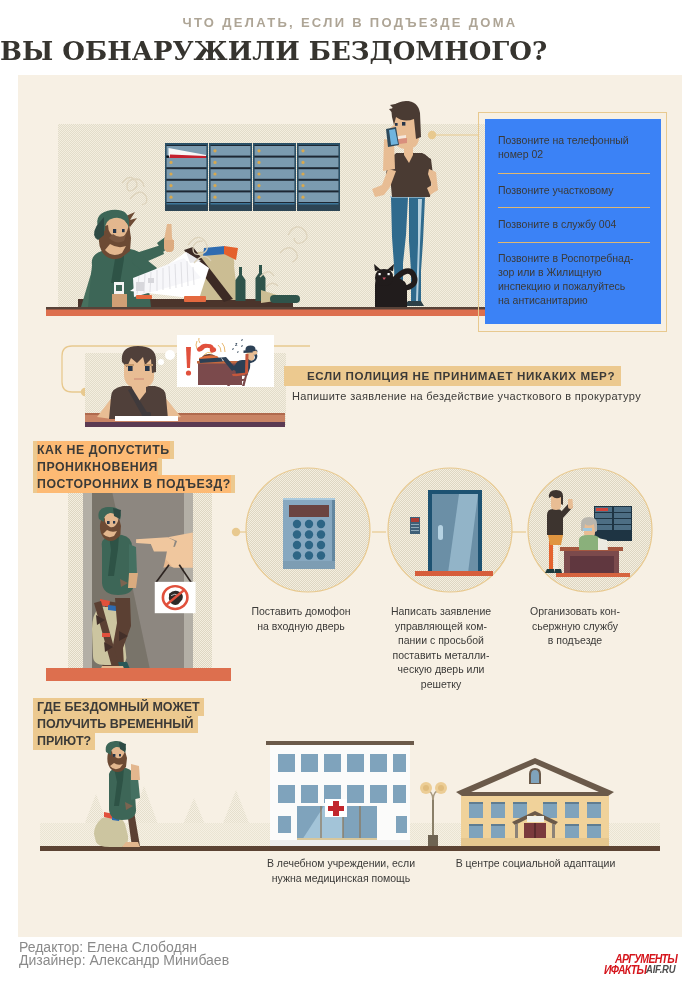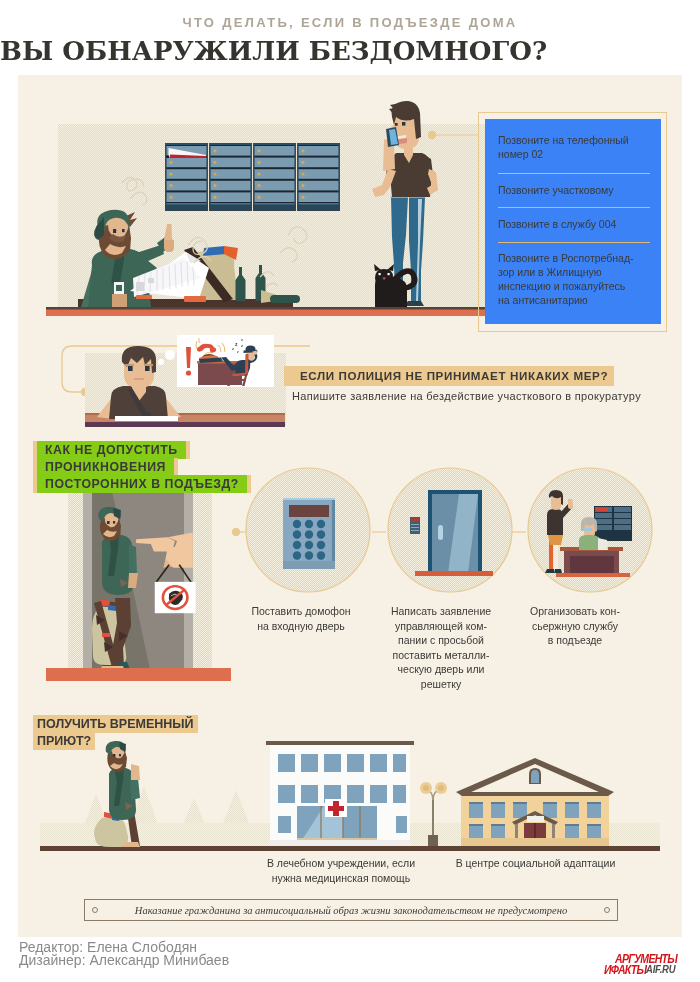--- a/index.html
+++ b/index.html
@@ -18,36 +18,36 @@
   
   .sec1{position:absolute;left:0;top:0;width:664px;height:270px;}
   
   .cbox-frame{position:absolute;left:460px;top:37px;width:187px;height:218px;border:1px solid #e8c98f;}
   .cbox{position:absolute;left:467px;top:44px;width:176px;height:205px;background:#3b82f6;}
   .cbox .it{position:absolute;left:13px;width:140px;hyphens:manual;font-size:10.5px;line-height:14px;color:#3b3a38;}
   .cbox .hr{position:absolute;left:13px;width:152px;height:1px;background:#e0b771;}
   
   .sec2{position:absolute;left:0;top:268px;width:664px;height:110px;}
   .tpanel{position:absolute;left:159px;top:-8px;width:97px;height:52px;}
-  .s2head{position:absolute;left:266px;top:23px;padding:3px 6px 4px 16px;background:#ecc98f;font-size:11.6px;font-weight:bold;color:#3b3a38;letter-spacing:.62px;}
+  .s2head{position:absolute;left:266px;top:23px;padding:3px 6px 4px 23px;background:#ecc98f;font-size:11.6px;font-weight:bold;color:#3b3a38;letter-spacing:.62px;}
   .s2text{position:absolute;left:274px;top:47px;font-size:11px;color:#3b3a38;letter-spacing:.33px;}
   
   .sec3{position:absolute;left:0;top:372px;width:664px;height:240px;}
   .s3head{position:absolute;left:19px;top:-5px;font-size:12.3px;font-weight:bold;color:#3b3a38;line-height:17px;z-index:5;letter-spacing:.55px;}
   .s3cap{position:absolute;font-size:10.5px;line-height:14.5px;color:#3b3a38;hyphens:manual;text-align:center;}
   
   .sec4{position:absolute;left:0;top:653px;width:664px;height:200px;}
   .s4head{position:absolute;left:19px;top:-29px;font-size:12.5px;font-weight:bold;color:#3b3a38;line-height:17px;z-index:5;}
   .s4head span{background:#ecc98f;box-shadow:4px 0 0 #ecc98f,-4px 0 0 #ecc98f;padding:2px 0;}
   .s4cap{position:absolute;font-size:10.5px;line-height:14.5px;color:#3b3a38;text-align:center;}
   
   .fnote{position:absolute;left:66px;top:824px;width:532px;height:20px;border:1px solid #8a7a68;display:flex;align-items:center;justify-content:center;font-size:10.5px;font-style:italic;color:#3b3a38;font-family:"Liberation Serif",serif;}
   .fnote .dot{position:absolute;width:4px;height:4px;border:1px solid #8a7a68;border-radius:50%;}
   .fnote .dot.l{left:7px;} .fnote .dot.r{right:7px;}
-  .s3head span{background:#84cc16;box-shadow:4px 0 0 #ecc98f,-4px 0 0 #ecc98f;padding:2px 8px;}
+  .s3head span{background:#fdba74;box-shadow:4px 0 0 #ecc98f,-4px 0 0 #ecc98f;padding:2px 0;}
 </style>
 </head>
 <body>
 
 <div class="page">
   <div class="hdr-sub">ЧТО ДЕЛАТЬ, ЕСЛИ В ПОДЪЕЗДЕ ДОМА</div>
   <div class="hdr-title">ВЫ ОБНАРУЖИЛИ БЕЗДОМНОГО?</div>
 
   <div class="panel">
 
@@ -605,21 +605,21 @@
           </g>
         </g>
       </svg>
       <div class="s3cap" style="left:231px;top:157px;width:104px">Поставить домофон на входную дверь</div>
       <div class="s3cap" style="left:371px;top:157px;width:104px">Написать заявление управляющей ком­пании с просьбой поставить металли­ческую дверь или решетку</div>
       <div class="s3cap" style="left:511px;top:157px;width:92px">Организовать кон­сьержную службу в подъезде</div>
     </div>
 
     <div class="sec4">
       <div class="s4head">
-        <br>
+        <span>ГДЕ БЕЗДОМНЫЙ МОЖЕТ</span><br>
         <span>ПОЛУЧИТЬ ВРЕМЕННЫЙ</span><br>
         <span>ПРИЮТ?</span>
       </div>
       <svg viewBox="0 0 664 180" width="664" height="180">
         <defs>
           <pattern id="dots5" width="2" height="2" patternUnits="userSpaceOnUse">
             <rect width="2" height="2" fill="#f6f0e3"></rect>
             <rect width="1" height="1" fill="#e5dfcd"></rect>
             <rect x="1" y="1" width="1" height="1" fill="#e5dfcd"></rect>
           </pattern>
@@ -749,25 +749,20 @@
           <rect x="497" y="96" width="3" height="22" fill="#8d8378"></rect>
           <rect x="534" y="96" width="3" height="22" fill="#8d8378"></rect>
           <rect x="494" y="114" width="46" height="4" fill="#8d8378"></rect>
           <rect x="443" y="110" width="148" height="8" fill="#e6c78f"></rect>
         </g>
       </svg>
       <div class="s4cap" style="left:235px;top:128px;width:176px">В лечебном учреждении, если нужна медицинская помощь</div>
       <div class="s4cap" style="left:426px;top:128px;width:183px">В центре социальной адаптации</div>
     </div>
 
-    <div class="fnote">
-      <span class="dot l"></span>
-      <span>Наказание гражданина за антисоциальный образ жизни законодательством не предусмотрено</span>
-      <span class="dot r"></span>
-    </div>
 
   </div>
 
   <div class="credits">
     <div>Редактор: Елена Слободян</div>
     <div>Дизайнер: Александр Минибаев</div>
   </div>
 
   <div class="logo">
     <span class="l1">АРГУМЕНТЫ</span>

